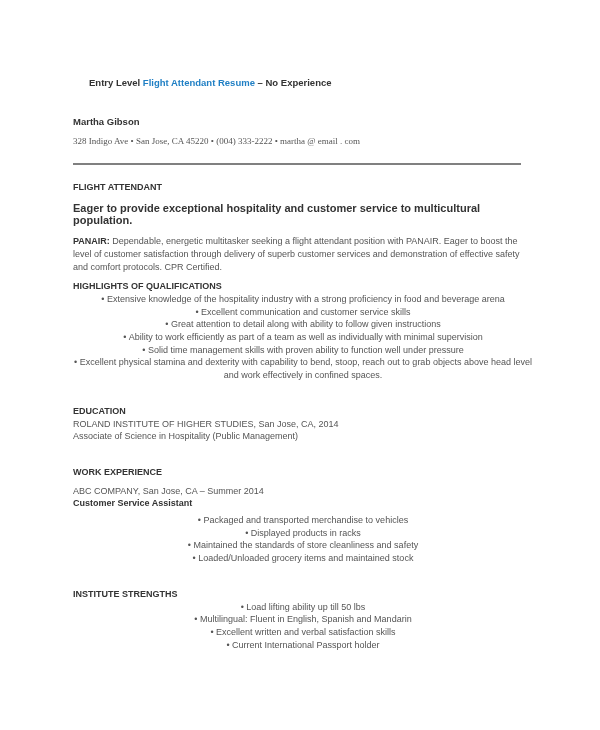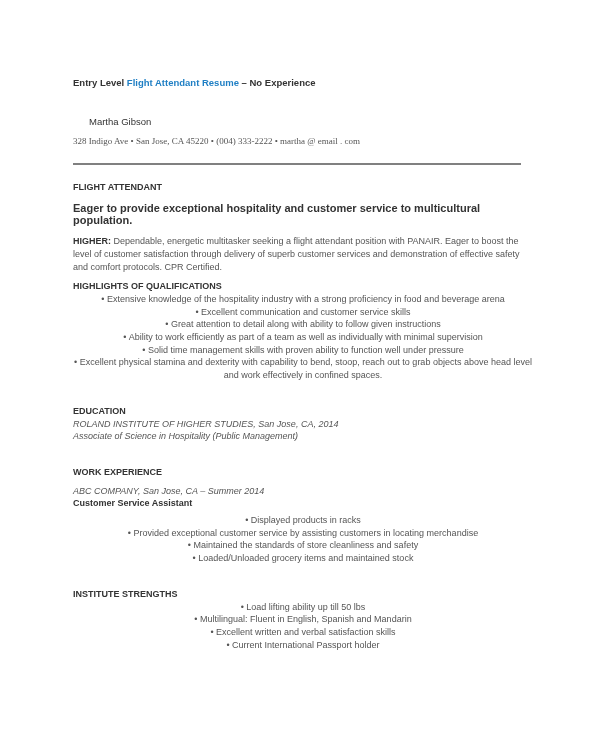--- a/index.html
+++ b/index.html
@@ -17,33 +17,33 @@
     }
     .page {
       position: absolute;
       left: 73px;
       top: 0;
       width: 460px;
     }
     .doc-title {
       position: absolute;
       top: 77px;
-      left: 0;
+      left: 16px;
       font-size: 9.5px;
       font-weight: bold;
       color: #333333;
       white-space: nowrap;
     }
     .doc-title .accent { color: #1f7fc4; }
     .name {
       position: absolute;
       top: 116px;
-      left: 16px;
+      left: 0;
       font-size: 9.5px;
-      font-weight: normal;
+      font-weight: bold;
       color: #333333;
     }
     .contact {
       position: absolute;
       top: 136px;
       left: 0;
       font-size: 9px;
       color: #555555;
       white-space: nowrap;
       font-family: Liberation Serif, serif;
@@ -78,21 +78,21 @@
     .profile {
       margin-top: 8px;
       color: #555555;
     }
     .profile .lbl { font-weight: bold; color: #333333; }
     .section { margin-top: 7px; }
     .section.gap-lg { margin-top: 23px; }
     .list { margin: 0; padding: 0; list-style: none; }
     .list li { color: #555555; text-align: center; }
     .list li::before { content: "\2022\00a0"; }
-    .plain { color: #555555; font-style: italic; }
+    .plain { color: #555555; }
     .subhead { font-weight: bold; color: #333333; }
     .mt6 { margin-top: 6px; }
     .mt4 { margin-top: 4px; }
   </style>
 </head>
 <body>
 
 <div class="page">
 
   <div class="doc-title">
@@ -102,21 +102,21 @@
   <div class="name">Martha Gibson</div>
   <div class="contact">328 Indigo Ave • San Jose, CA 45220 • (004) 333-2222 • martha @ email . com</div>
 
   <div class="divider"></div>
 
   <div class="content">
 
     <div class="h">FLIGHT ATTENDANT</div>
     <div class="objective">Eager to provide exceptional hospitality and customer service to multicultural population.</div>
 
-    <div class="profile"><span class="lbl">HIGHER:</span><span> Dependable, energetic multitasker seeking a flight attendant position with PANAIR. Eager to boost the level of customer satisfaction through delivery of superb customer services and demonstration of effective safety and comfort protocols. CPR Certified.</span></div>
+    <div class="profile"><span class="lbl">PANAIR:</span><span> Dependable, energetic multitasker seeking a flight attendant position with PANAIR. Eager to boost the level of customer satisfaction through delivery of superb customer services and demonstration of effective safety and comfort protocols. CPR Certified.</span></div>
 
     <div class="section">
       <div class="h">HIGHLIGHTS OF QUALIFICATIONS</div>
       <ul class="list">
         <li>Extensive knowledge of the hospitality industry with a strong proficiency in food and beverage arena</li>
         <li>Excellent communication and customer service skills</li>
         <li>Great attention to detail along with ability to follow given instructions</li>
         <li>Ability to work efficiently as part of a team as well as individually with minimal supervision</li>
         <li>Solid time management skills with proven ability to function well under pressure</li>
         <li>Excellent physical stamina and dexterity with capability to bend, stoop, reach out to grab objects above head level and work effectively in confined spaces.</li>
@@ -127,22 +127,22 @@
       <div class="h">EDUCATION</div>
       <div class="plain">ROLAND INSTITUTE OF HIGHER STUDIES, San Jose, CA, 2014</div>
       <div class="plain">Associate of Science in Hospitality (Public Management)</div>
     </div>
 
     <div class="section gap-lg">
       <div class="h">WORK EXPERIENCE</div>
       <div class="plain mt6">ABC COMPANY, San Jose, CA – Summer 2014</div>
       <div class="subhead">Customer Service Assistant</div>
       <ul class="list mt4">
+        <li>Packaged and transported merchandise to vehicles</li>
         <li>Displayed products in racks</li>
-        <li>Provided exceptional customer service by assisting customers in locating merchandise</li>
         <li>Maintained the standards of store cleanliness and safety</li>
         <li>Loaded/Unloaded grocery items and maintained stock</li>
       </ul>
     </div>
 
     <div class="section gap-lg">
       <div class="h">INSTITUTE STRENGTHS</div>
       <ul class="list">
         <li>Load lifting ability up till 50 lbs</li>
         <li>Multilingual: Fluent in English, Spanish and Mandarin</li>

